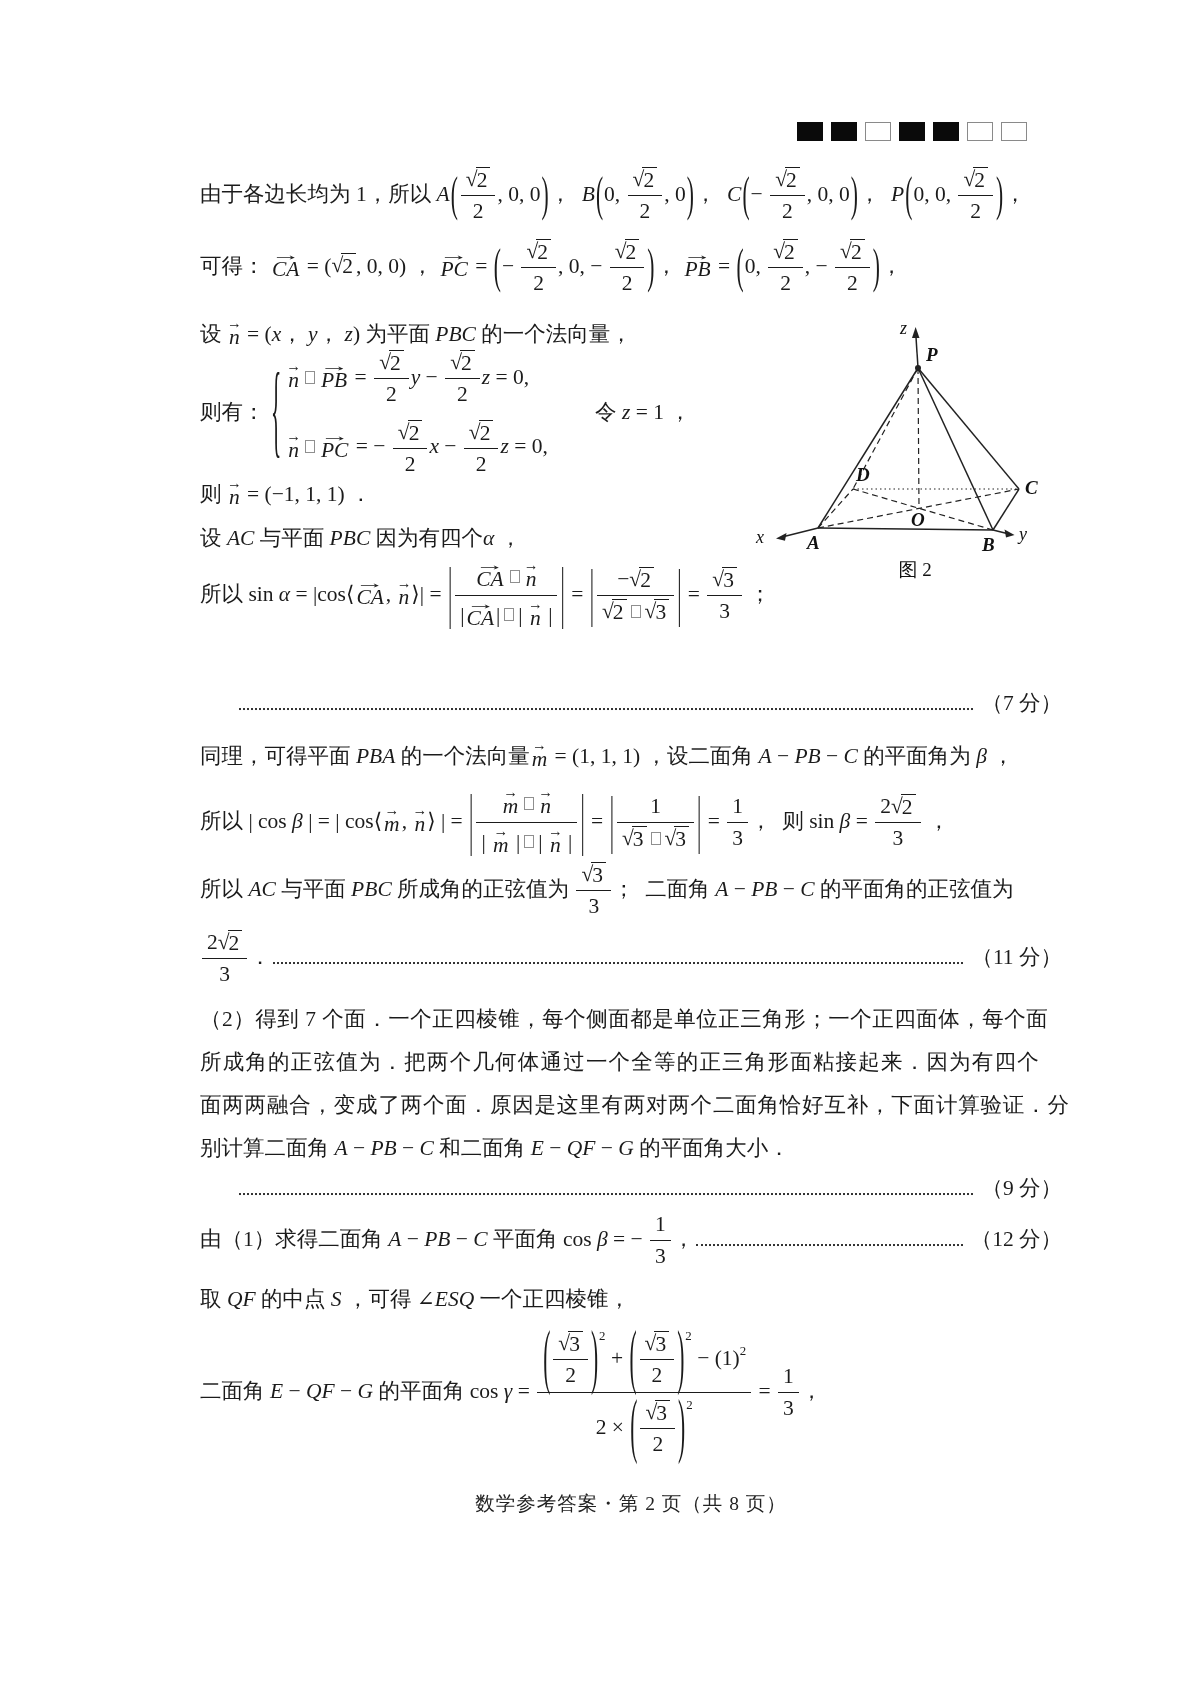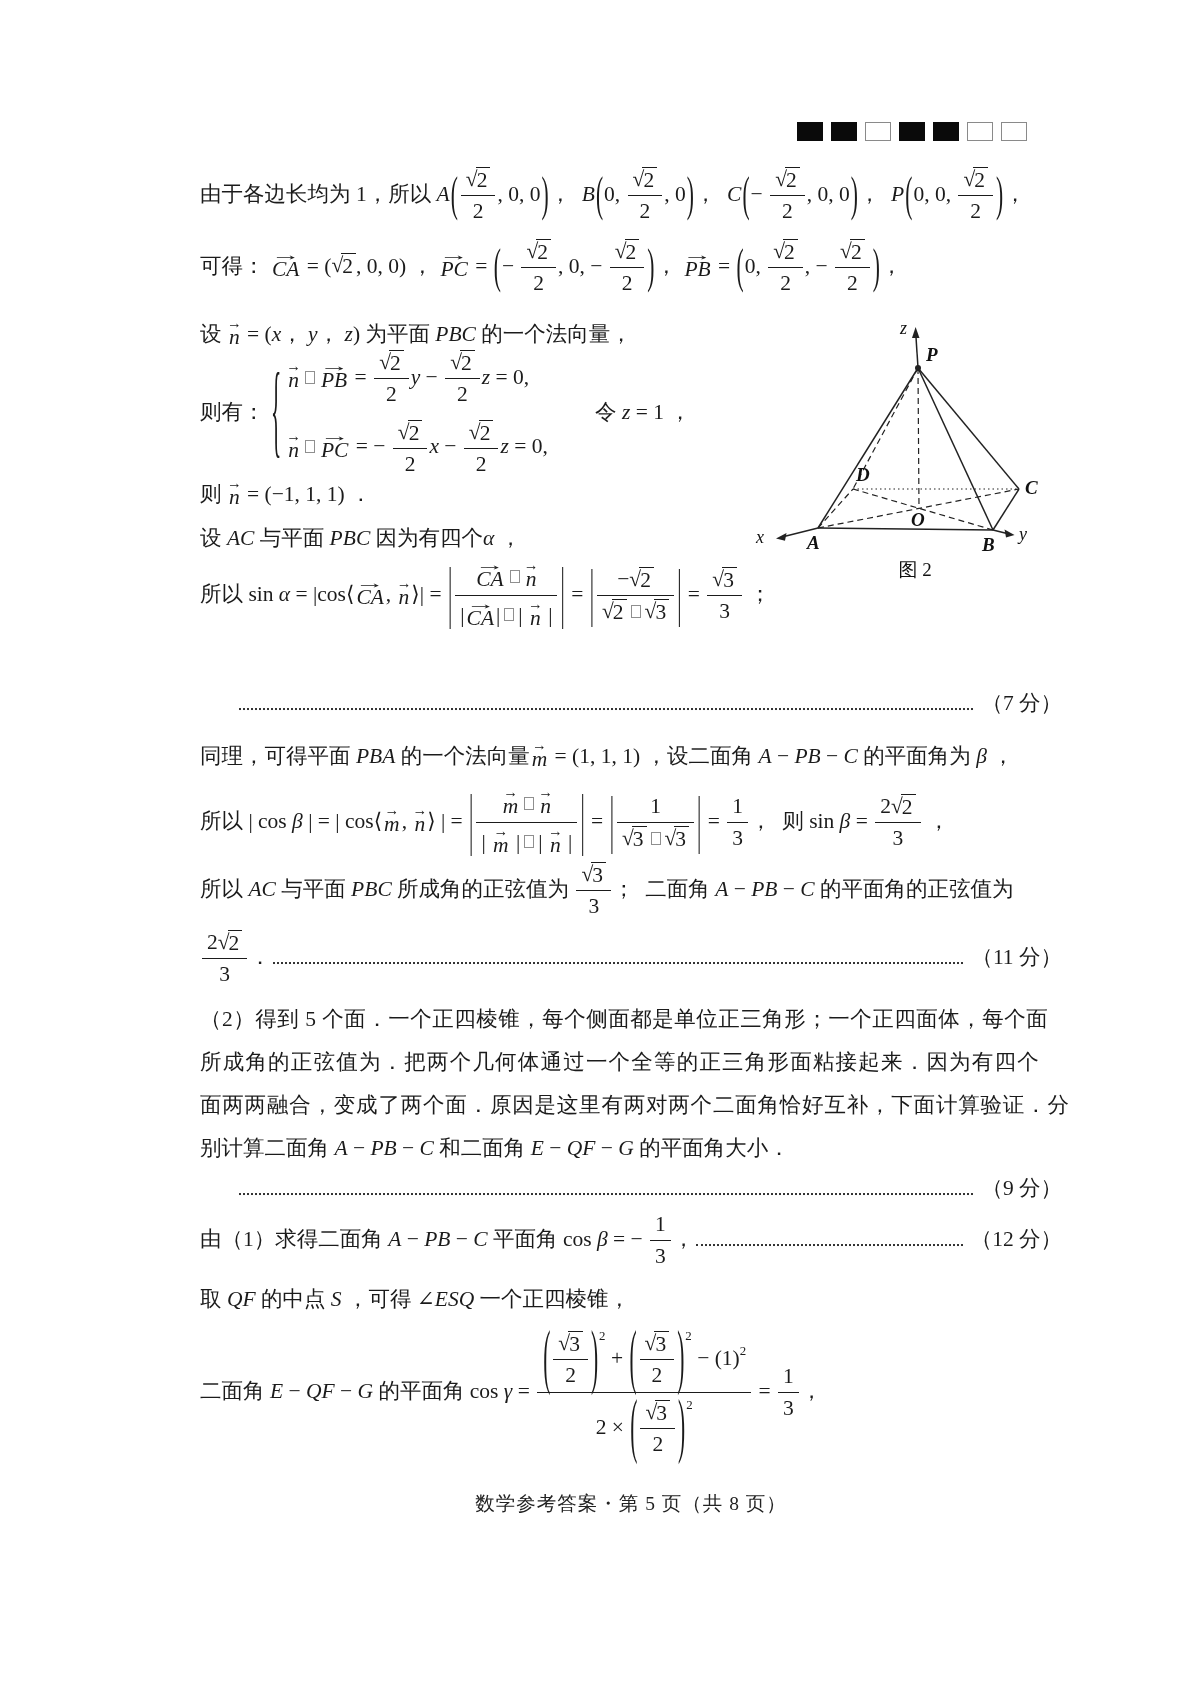--- a/index.html
+++ b/index.html
@@ -77,21 +77,21 @@
       <div class="line" style="top: 317px; height: 34px; left: 200px;"><span class="tk-s">设 </span><span class="tk-v"><span class="tk-v-arr" style="transform: scaleX(1);">→</span><span class="tk-i">n</span></span><span class="tk-s"> = (</span><span class="tk-i">x</span><span class="tk-s">， </span><span class="tk-i">y</span><span class="tk-s">， </span><span class="tk-i">z</span><span class="tk-s">) 为平面 </span><span class="tk-i">PBC</span><span class="tk-s"> 的一个法向量，</span></div>
       <div class="line" style="top: 356px; height: 112px; left: 200px;"><span class="tk-s">则有： </span><span class="tk-p" style="transform: scaleY(4.8);">{</span><span class="tk-sys"><span class="tk-sys-line"><span class="tk-v"><span class="tk-v-arr" style="transform: scaleX(1);">→</span><span class="tk-i">n</span></span><span class="tk-sq"></span><span class="tk-v"><span class="tk-v-arr" style="transform: scaleX(2.05);">→</span><span class="tk-i">PB</span></span><span class="tk-s"> = </span><span class="tk-f"><span class="tk-f-n"><span class="tk-r"><span class="tk-r-sign">√</span><span class="tk-r-rad">2</span></span></span><span class="tk-f-d"><span class="tk-s">2</span></span></span><span class="tk-i">y</span><span class="tk-s"> − </span><span class="tk-f"><span class="tk-f-n"><span class="tk-r"><span class="tk-r-sign">√</span><span class="tk-r-rad">2</span></span></span><span class="tk-f-d"><span class="tk-s">2</span></span></span><span class="tk-i">z</span><span class="tk-s"> = 0,</span></span><span class="tk-sys-line"><span class="tk-v"><span class="tk-v-arr" style="transform: scaleX(1);">→</span><span class="tk-i">n</span></span><span class="tk-sq"></span><span class="tk-v"><span class="tk-v-arr" style="transform: scaleX(2.05);">→</span><span class="tk-i">PC</span></span><span class="tk-s"> = − </span><span class="tk-f"><span class="tk-f-n"><span class="tk-r"><span class="tk-r-sign">√</span><span class="tk-r-rad">2</span></span></span><span class="tk-f-d"><span class="tk-s">2</span></span></span><span class="tk-i">x</span><span class="tk-s"> − </span><span class="tk-f"><span class="tk-f-n"><span class="tk-r"><span class="tk-r-sign">√</span><span class="tk-r-rad">2</span></span></span><span class="tk-f-d"><span class="tk-s">2</span></span></span><span class="tk-i">z</span><span class="tk-s"> = 0,</span></span></span><span style="display: inline-block; width: 2.2em;"></span><span class="tk-s">令 </span><span class="tk-i">z</span><span class="tk-s"> = 1 ，</span></div>
       <div class="line" style="top: 477px; height: 34px; left: 200px;"><span class="tk-s">则 </span><span class="tk-v"><span class="tk-v-arr" style="transform: scaleX(1);">→</span><span class="tk-i">n</span></span><span class="tk-s"> = (−1, 1, 1) ．</span></div>
       <div class="line" style="top: 521px; height: 34px; left: 200px;"><span class="tk-s">设 </span><span class="tk-i">AC</span><span class="tk-s"> 与平面 </span><span class="tk-i">PBC</span><span class="tk-s"> 因为有四个</span><span class="tk-i">α</span><span class="tk-s"> ，</span></div>
       <div class="line" style="top: 556px; height: 76px; left: 200px;"><span class="tk-s">所以 sin </span><span class="tk-i">α</span><span class="tk-s"> = |cos⟨</span><span class="tk-v"><span class="tk-v-arr" style="transform: scaleX(2.05);">→</span><span class="tk-i">CA</span></span><span class="tk-s">, </span><span class="tk-v"><span class="tk-v-arr" style="transform: scaleX(1);">→</span><span class="tk-i">n</span></span><span class="tk-s">⟩| = </span><span class="tk-p" style="transform: scaleY(3.1);">|</span><span class="tk-f"><span class="tk-f-n"><span class="tk-v"><span class="tk-v-arr" style="transform: scaleX(2.05);">→</span><span class="tk-i">CA</span></span><span class="tk-sq"></span><span class="tk-v"><span class="tk-v-arr" style="transform: scaleX(1);">→</span><span class="tk-i">n</span></span></span><span class="tk-f-d"><span class="tk-s">|</span><span class="tk-v"><span class="tk-v-arr" style="transform: scaleX(2.05);">→</span><span class="tk-i">CA</span></span><span class="tk-s">|</span><span class="tk-sq"></span><span class="tk-s">| </span><span class="tk-v"><span class="tk-v-arr" style="transform: scaleX(1);">→</span><span class="tk-i">n</span></span><span class="tk-s"> |</span></span></span><span class="tk-p" style="transform: scaleY(3.1);">|</span><span class="tk-s"> = </span><span class="tk-p" style="transform: scaleY(2.9);">|</span><span class="tk-f"><span class="tk-f-n"><span class="tk-s">−</span><span class="tk-r"><span class="tk-r-sign">√</span><span class="tk-r-rad">2</span></span></span><span class="tk-f-d"><span class="tk-r"><span class="tk-r-sign">√</span><span class="tk-r-rad">2</span></span><span class="tk-sq"></span><span class="tk-r"><span class="tk-r-sign">√</span><span class="tk-r-rad">3</span></span></span></span><span class="tk-p" style="transform: scaleY(2.9);">|</span><span class="tk-s"> = </span><span class="tk-f"><span class="tk-f-n"><span class="tk-r"><span class="tk-r-sign">√</span><span class="tk-r-rad">3</span></span></span><span class="tk-f-d"><span class="tk-s">3</span></span></span><span class="tk-s"> ；</span></div>
       <div class="line full" style="top: 687px; height: 32px; left: 200px;"><span style="display: inline-block; width: 1.7em;"></span><span class="tk-lead"></span><span class="tk-s">（7 分）</span></div>
       <div class="line" style="top: 736px; height: 40px; left: 200px;"><span class="tk-s">同理，可得平面 </span><span class="tk-i">PBA</span><span class="tk-s"> 的一个法向量</span><span class="tk-v"><span class="tk-v-arr" style="transform: scaleX(1);">→</span><span class="tk-i">m</span></span><span class="tk-s"> = (1, 1, 1) ，设二面角 </span><span class="tk-i">A</span><span class="tk-s"> − </span><span class="tk-i">PB</span><span class="tk-s"> − </span><span class="tk-i">C</span><span class="tk-s"> 的平面角为 </span><span class="tk-i">β</span><span class="tk-s"> ，</span></div>
       <div class="line" style="top: 784px; height: 74px; left: 200px;"><span class="tk-s">所以 | cos </span><span class="tk-i">β</span><span class="tk-s"> | = | cos⟨</span><span class="tk-v"><span class="tk-v-arr" style="transform: scaleX(1);">→</span><span class="tk-i">m</span></span><span class="tk-s">, </span><span class="tk-v"><span class="tk-v-arr" style="transform: scaleX(1);">→</span><span class="tk-i">n</span></span><span class="tk-s">⟩ | = </span><span class="tk-p" style="transform: scaleY(3.1);">|</span><span class="tk-f"><span class="tk-f-n"><span class="tk-v"><span class="tk-v-arr" style="transform: scaleX(1);">→</span><span class="tk-i">m</span></span><span class="tk-sq"></span><span class="tk-v"><span class="tk-v-arr" style="transform: scaleX(1);">→</span><span class="tk-i">n</span></span></span><span class="tk-f-d"><span class="tk-s">| </span><span class="tk-v"><span class="tk-v-arr" style="transform: scaleX(1);">→</span><span class="tk-i">m</span></span><span class="tk-s"> |</span><span class="tk-sq"></span><span class="tk-s">| </span><span class="tk-v"><span class="tk-v-arr" style="transform: scaleX(1);">→</span><span class="tk-i">n</span></span><span class="tk-s"> |</span></span></span><span class="tk-p" style="transform: scaleY(3.1);">|</span><span class="tk-s"> = </span><span class="tk-p" style="transform: scaleY(2.9);">|</span><span class="tk-f"><span class="tk-f-n"><span class="tk-s">1</span></span><span class="tk-f-d"><span class="tk-r"><span class="tk-r-sign">√</span><span class="tk-r-rad">3</span></span><span class="tk-sq"></span><span class="tk-r"><span class="tk-r-sign">√</span><span class="tk-r-rad">3</span></span></span></span><span class="tk-p" style="transform: scaleY(2.9);">|</span><span class="tk-s"> = </span><span class="tk-f"><span class="tk-f-n"><span class="tk-s">1</span></span><span class="tk-f-d"><span class="tk-s">3</span></span></span><span class="tk-s">，  则 sin </span><span class="tk-i">β</span><span class="tk-s"> = </span><span class="tk-f"><span class="tk-f-n"><span class="tk-s">2</span><span class="tk-r"><span class="tk-r-sign">√</span><span class="tk-r-rad">2</span></span></span><span class="tk-f-d"><span class="tk-s">3</span></span></span><span class="tk-s"> ，</span></div>
       <div class="line" style="top: 857px; height: 64px; left: 200px;"><span class="tk-s">所以 </span><span class="tk-i">AC</span><span class="tk-s"> 与平面 </span><span class="tk-i">PBC</span><span class="tk-s"> 所成角的正弦值为 </span><span class="tk-f"><span class="tk-f-n"><span class="tk-r"><span class="tk-r-sign">√</span><span class="tk-r-rad">3</span></span></span><span class="tk-f-d"><span class="tk-s">3</span></span></span><span class="tk-s">；  二面角 </span><span class="tk-i">A</span><span class="tk-s"> − </span><span class="tk-i">PB</span><span class="tk-s"> − </span><span class="tk-i">C</span><span class="tk-s"> 的平面角的正弦值为</span></div>
       <div class="line full" style="top: 926px; height: 62px; left: 200px;"><span class="tk-f"><span class="tk-f-n"><span class="tk-s">2</span><span class="tk-r"><span class="tk-r-sign">√</span><span class="tk-r-rad">2</span></span></span><span class="tk-f-d"><span class="tk-s">3</span></span></span><span class="tk-s">．</span><span class="tk-lead"></span><span class="tk-s">（11 分）</span></div>
-      <div class="line" style="top: 1003px; height: 32px; left: 200px; letter-spacing: 0.5px;"><span class="tk-s">（2）得到 5 个面．一个正四棱锥，每个侧面都是单位正三角形；一个正四面体，每个面</span></div>
+      <div class="line" style="top: 1003px; height: 32px; left: 200px; letter-spacing: 0.5px;"><span class="tk-s">（2）得到 7 个面．一个正四棱锥，每个侧面都是单位正三角形；一个正四面体，每个面</span></div>
       <div class="line" style="top: 1046px; height: 32px; left: 200px; letter-spacing: 1.2px;"><span class="tk-s">所成角的正弦值为．把两个几何体通过一个全等的正三角形面粘接起来．因为有四个</span></div>
       <div class="line" style="top: 1089px; height: 32px; left: 200px; letter-spacing: 0.8px;"><span class="tk-s">面两两融合，变成了两个面．原因是这里有两对两个二面角恰好互补，下面计算验证．分</span></div>
       <div class="line" style="top: 1132px; height: 32px; left: 200px;"><span class="tk-s">别计算二面角 </span><span class="tk-i">A</span><span class="tk-s"> − </span><span class="tk-i">PB</span><span class="tk-s"> − </span><span class="tk-i">C</span><span class="tk-s"> 和二面角 </span><span class="tk-i">E</span><span class="tk-s"> − </span><span class="tk-i">QF</span><span class="tk-s"> − </span><span class="tk-i">G</span><span class="tk-s"> 的平面角大小．</span></div>
       <div class="line full" style="top: 1172px; height: 32px; left: 200px;"><span style="display: inline-block; width: 1.7em;"></span><span class="tk-lead"></span><span class="tk-s">（9 分）</span></div>
       <div class="line full" style="top: 1208px; height: 62px; left: 200px;"><span class="tk-s">由（1）求得二面角 </span><span class="tk-i">A</span><span class="tk-s"> − </span><span class="tk-i">PB</span><span class="tk-s"> − </span><span class="tk-i">C</span><span class="tk-s"> 平面角 cos </span><span class="tk-i">β</span><span class="tk-s"> = − </span><span class="tk-f"><span class="tk-f-n"><span class="tk-s">1</span></span><span class="tk-f-d"><span class="tk-s">3</span></span></span><span class="tk-s">，</span><span class="tk-lead"></span><span class="tk-s">（12 分）</span></div>
       <div class="line" style="top: 1283px; height: 32px; left: 200px;"><span class="tk-s">取 </span><span class="tk-i">QF</span><span class="tk-s"> 的中点 </span><span class="tk-i">S</span><span class="tk-s"> ，可得 ∠</span><span class="tk-i">ESQ</span><span class="tk-s"> 一个正四棱锥，</span></div>
       <div class="line" style="top: 1316px; height: 150px; left: 200px;"><span class="tk-s">二面角 </span><span class="tk-i">E</span><span class="tk-s"> − </span><span class="tk-i">QF</span><span class="tk-s"> − </span><span class="tk-i">G</span><span class="tk-s"> 的平面角 cos </span><span class="tk-i">γ</span><span class="tk-s"> = </span><span class="tk-f"><span class="tk-f-n"><span class="tk-p" style="transform: scaleY(3.3);">(</span><span class="tk-f"><span class="tk-f-n"><span class="tk-r"><span class="tk-r-sign">√</span><span class="tk-r-rad">3</span></span></span><span class="tk-f-d"><span class="tk-s">2</span></span></span><span class="tk-p" style="transform: scaleY(3.3);">)</span><span class="tk-sup" style="top: -1.7em;">2</span><span class="tk-s"> + </span><span class="tk-p" style="transform: scaleY(3.3);">(</span><span class="tk-f"><span class="tk-f-n"><span class="tk-r"><span class="tk-r-sign">√</span><span class="tk-r-rad">3</span></span></span><span class="tk-f-d"><span class="tk-s">2</span></span></span><span class="tk-p" style="transform: scaleY(3.3);">)</span><span class="tk-sup" style="top: -1.7em;">2</span><span class="tk-s"> − (1)</span><span class="tk-sup" style="top: -0.5em;">2</span></span><span class="tk-f-d"><span class="tk-s">2 × </span><span class="tk-p" style="transform: scaleY(3.3);">(</span><span class="tk-f"><span class="tk-f-n"><span class="tk-r"><span class="tk-r-sign">√</span><span class="tk-r-rad">3</span></span></span><span class="tk-f-d"><span class="tk-s">2</span></span></span><span class="tk-p" style="transform: scaleY(3.3);">)</span><span class="tk-sup" style="top: -1.7em;">2</span></span></span><span class="tk-s"> = </span><span class="tk-f"><span class="tk-f-n"><span class="tk-s">1</span></span><span class="tk-f-d"><span class="tk-s">3</span></span></span><span class="tk-s">，</span></div>
     </div>
 
   <svg class="fig" viewBox="0 0 360 290">
@@ -122,15 +122,15 @@
     <text x="166" y="188" class="vlab">D</text>
     <text x="335" y="201" class="vlab">C</text>
     <text x="221" y="233" class="vlab">O</text>
     <text x="117" y="256" class="vlab">A</text>
     <text x="292" y="258" class="vlab">B</text>
     <text x="66" y="250" class="ax">x</text>
     <text x="329" y="247" class="ax">y</text>
     <text x="225" y="283" class="cap" text-anchor="middle">图 2</text>
   </svg>
 
-  <div class="footer">数学参考答案・第 5 页（共 8 页）</div>
+  <div class="footer">数学参考答案・第 2 页（共 8 页）</div>
 
 </div>
 
 </body></html>

